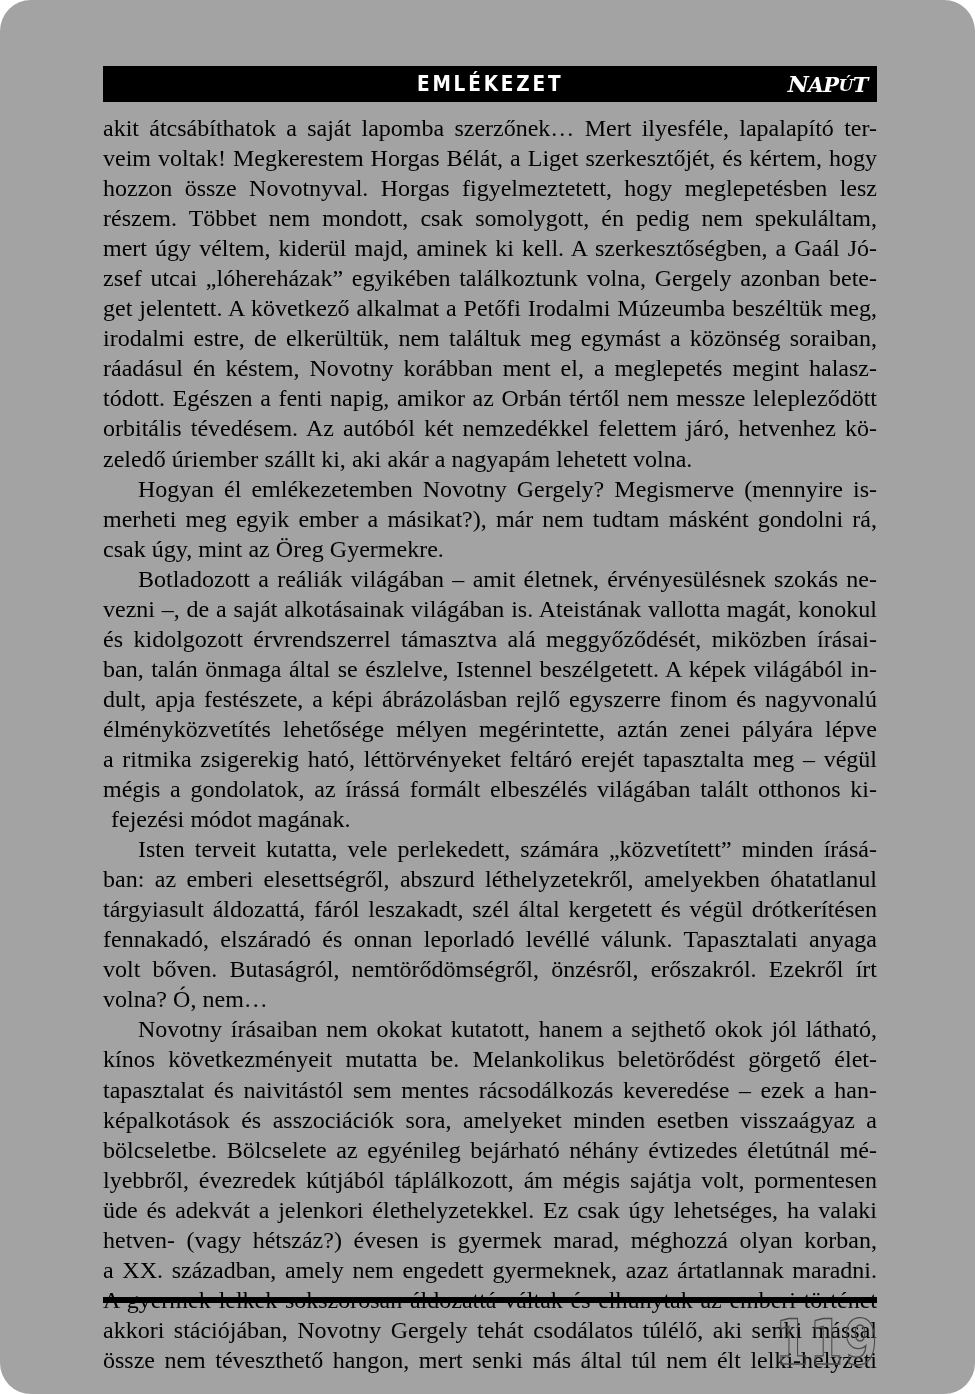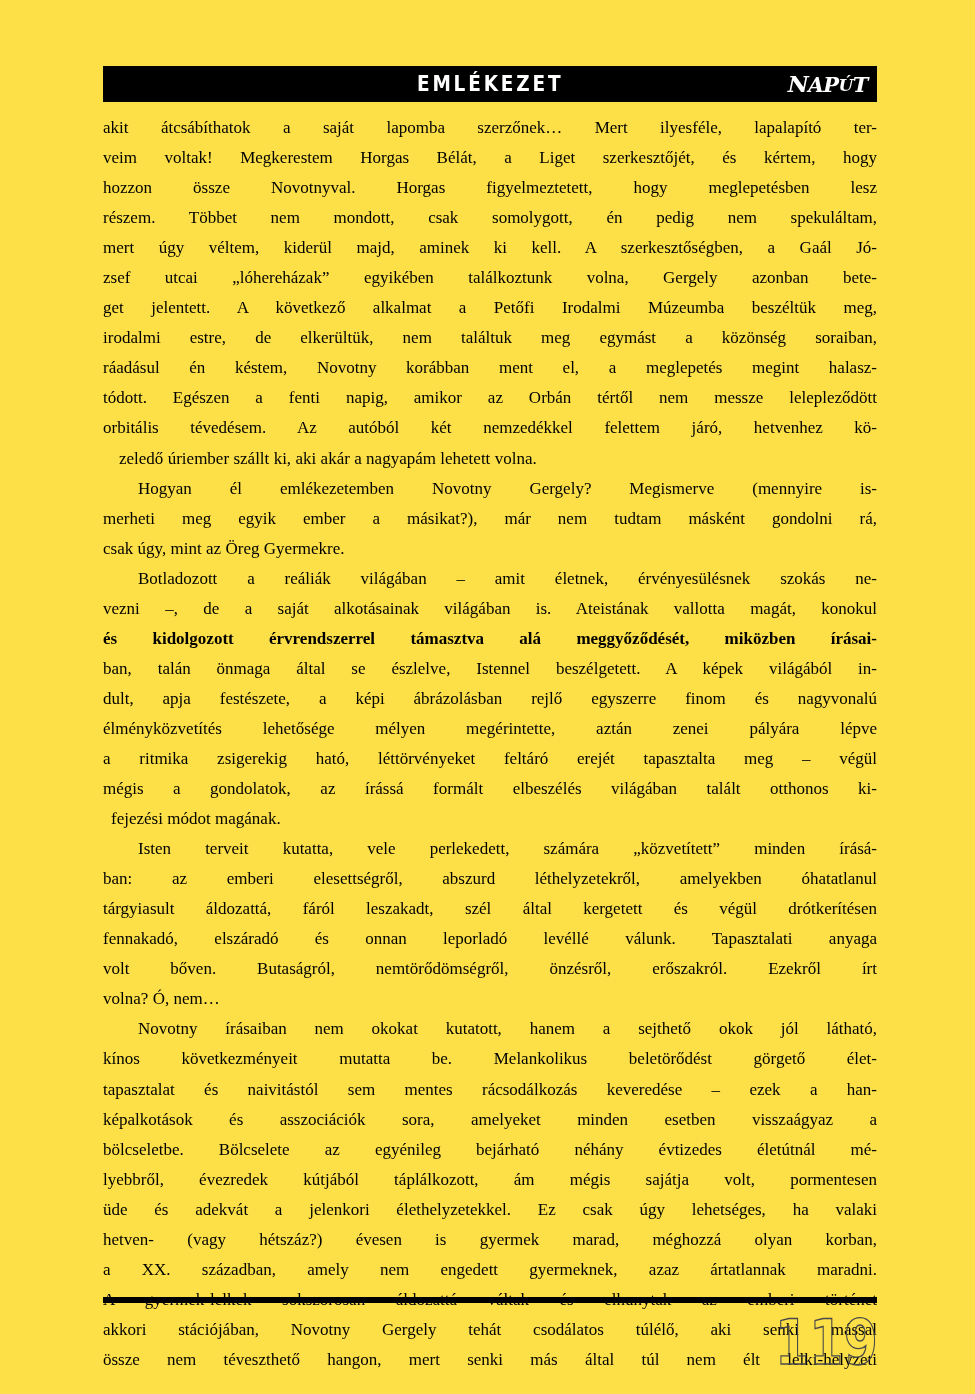--- a/index.html
+++ b/index.html
@@ -6,25 +6,26 @@
   html, body {
     margin: 0;
     padding: 0;
     background: #ffffff;
   }
 
   .page {
     position: relative;
     width: 975px;
     height: 1394px;
-    background: #fde047;
+    background: #a3a3a3;
     overflow: hidden;
     font-family: "Liberation Serif", "DejaVu Serif", serif;
     color: #000000;
     box-sizing: border-box;
+    border-radius: 31px;
   }
 
   
   .header-bar {
     position: absolute;
     left: 103px;
     top: 66px;
     width: 774px;
     height: 36px;
     background: #000000;
@@ -69,21 +70,21 @@
   
   .text-column {
     position: absolute;
     left: 103px;
     top: 113px;
     width: 774px;
   }
 
   .body-par {
     margin: 0;
-    font-size: 17px;
+    font-size: 24px;
     line-height: 30.05px;
     text-align: justify;
     text-justify: inter-word;
     text-indent: 0;
     hyphens: manual;
     -webkit-hyphens: manual;
     word-spacing: 0.1px;
     font-family: "Liberation Serif", "DejaVu Serif", serif;
   }
 
@@ -135,31 +136,31 @@
         <span class="line" style="display: block; white-space: normal; text-indent: 0px; text-align-last: justify; text-align: justify;">veim voltak! Megkerestem Horgas Bélát, a Liget szerkesztőjét, és kértem, hogy</span>
         <span class="line" style="display: block; white-space: normal; text-indent: 0px; text-align-last: justify; text-align: justify;">hozzon össze Novotnyval. Horgas figyelmeztetett, hogy meglepetésben lesz</span>
         <span class="line" style="display: block; white-space: normal; text-indent: 0px; text-align-last: justify; text-align: justify; font-family: Liberation Serif, serif;">részem. Többet nem mondott, csak somolygott, én pedig nem spekuláltam,</span>
         <span class="line" style="display: block; white-space: normal; text-indent: 0px; text-align-last: justify; text-align: justify;">mert úgy véltem, kiderül majd, aminek ki kell. A szerkesztőségben, a Gaál Jó-</span>
         <span class="line" style="display: block; white-space: normal; text-indent: 0px; text-align-last: justify; text-align: justify;">zsef utcai „lóhereházak” egyikében találkoztunk volna, Gergely azonban bete-</span>
         <span class="line" style="display: block; white-space: normal; text-indent: 0px; text-align-last: justify; text-align: justify;">get jelentett. A következő alkalmat a Petőfi Irodalmi Múzeumba beszéltük meg,</span>
         <span class="line" style="display: block; white-space: normal; text-indent: 0px; text-align-last: justify; text-align: justify;">irodalmi estre, de elkerültük, nem találtuk meg egymást a közönség soraiban,</span>
         <span class="line" style="display: block; white-space: normal; text-indent: 0px; text-align-last: justify; text-align: justify;">ráadásul én késtem, Novotny korábban ment el, a meglepetés megint halasz-</span>
         <span class="line" style="display: block; white-space: normal; text-indent: 0px; text-align-last: justify; text-align: justify;">tódott. Egészen a fenti napig, amikor az Orbán tértől nem messze lelepleződött</span>
         <span class="line" style="display: block; white-space: normal; text-indent: 0px; text-align-last: justify; text-align: justify;">orbitális tévedésem. Az autóból két nemzedékkel felettem járó, hetvenhez kö-</span>
-        <span class="line" style="display: block; white-space: nowrap; text-indent: 0px; margin-left: 16px;">zeledő úriember szállt ki, aki akár a nagyapám lehetett volna.</span>
+        <span class="line" style="display: block; white-space: nowrap; text-indent: 0px;">zeledő úriember szállt ki, aki akár a nagyapám lehetett volna.</span>
       </p>
       <p class="body-par" id="par-2" style="text-indent: 35px;">
         <span class="line" style="display: block; white-space: normal; text-indent: 35px; text-align-last: justify; text-align: justify;">Hogyan él emlékezetemben Novotny Gergely? Megismerve (mennyire is-</span>
         <span class="line" style="display: block; white-space: normal; text-indent: 0px; text-align-last: justify; text-align: justify;">merheti meg egyik ember a másikat?), már nem tudtam másként gondolni rá,</span>
         <span class="line" style="display: block; white-space: nowrap; text-indent: 0px;">csak úgy, mint az Öreg Gyermekre.</span>
       </p>
       <p class="body-par" id="par-3" style="text-indent: 35px;">
         <span class="line" style="display: block; white-space: normal; text-indent: 35px; text-align-last: justify; text-align: justify;">Botladozott a reáliák világában – amit életnek, érvényesülésnek szokás ne-</span>
         <span class="line" style="display: block; white-space: normal; text-indent: 0px; text-align-last: justify; text-align: justify;">vezni –, de a saját alkotásainak világában is. Ateistának vallotta magát, konokul</span>
-        <span class="line" style="display: block; white-space: normal; text-indent: 0px; text-align-last: justify; text-align: justify; font-weight: bold;">és kidolgozott érvrendszerrel támasztva alá meggyőződését, miközben írásai-</span>
+        <span class="line" style="display: block; white-space: normal; text-indent: 0px; text-align-last: justify; text-align: justify;">és kidolgozott érvrendszerrel támasztva alá meggyőződését, miközben írásai-</span>
         <span class="line" style="display: block; white-space: normal; text-indent: 0px; text-align-last: justify; text-align: justify;">ban, talán önmaga által se észlelve, Istennel beszélgetett. A képek világából in-</span>
         <span class="line" style="display: block; white-space: normal; text-indent: 0px; text-align-last: justify; text-align: justify;">dult, apja festészete, a képi ábrázolásban rejlő egyszerre finom és nagyvonalú</span>
         <span class="line" style="display: block; white-space: normal; text-indent: 0px; text-align-last: justify; text-align: justify;">élményközvetítés lehetősége mélyen megérintette, aztán zenei pályára lépve</span>
         <span class="line" style="display: block; white-space: normal; text-indent: 0px; text-align-last: justify; text-align: justify;">a ritmika zsigerekig ható, léttörvényeket feltáró erejét tapasztalta meg – végül</span>
         <span class="line" style="display: block; white-space: normal; text-indent: 0px; text-align-last: justify; text-align: justify;">mégis a gondolatok, az írássá formált elbeszélés világában talált otthonos ki-</span>
         <span class="line" style="display: block; white-space: nowrap; text-indent: 0px; margin-left: 8px;">fejezési módot magának.</span>
       </p>
       <p class="body-par" id="par-4" style="text-indent: 35px;">
         <span class="line" style="display: block; white-space: normal; text-indent: 35px; text-align-last: justify; text-align: justify;">Isten terveit kutatta, vele perlekedett, számára „közvetített” minden írásá-</span>
         <span class="line" style="display: block; white-space: normal; text-indent: 0px; text-align-last: justify; text-align: justify;">ban: az emberi elesettségről, abszurd léthelyzetekről, amelyekben óhatatlanul</span>

